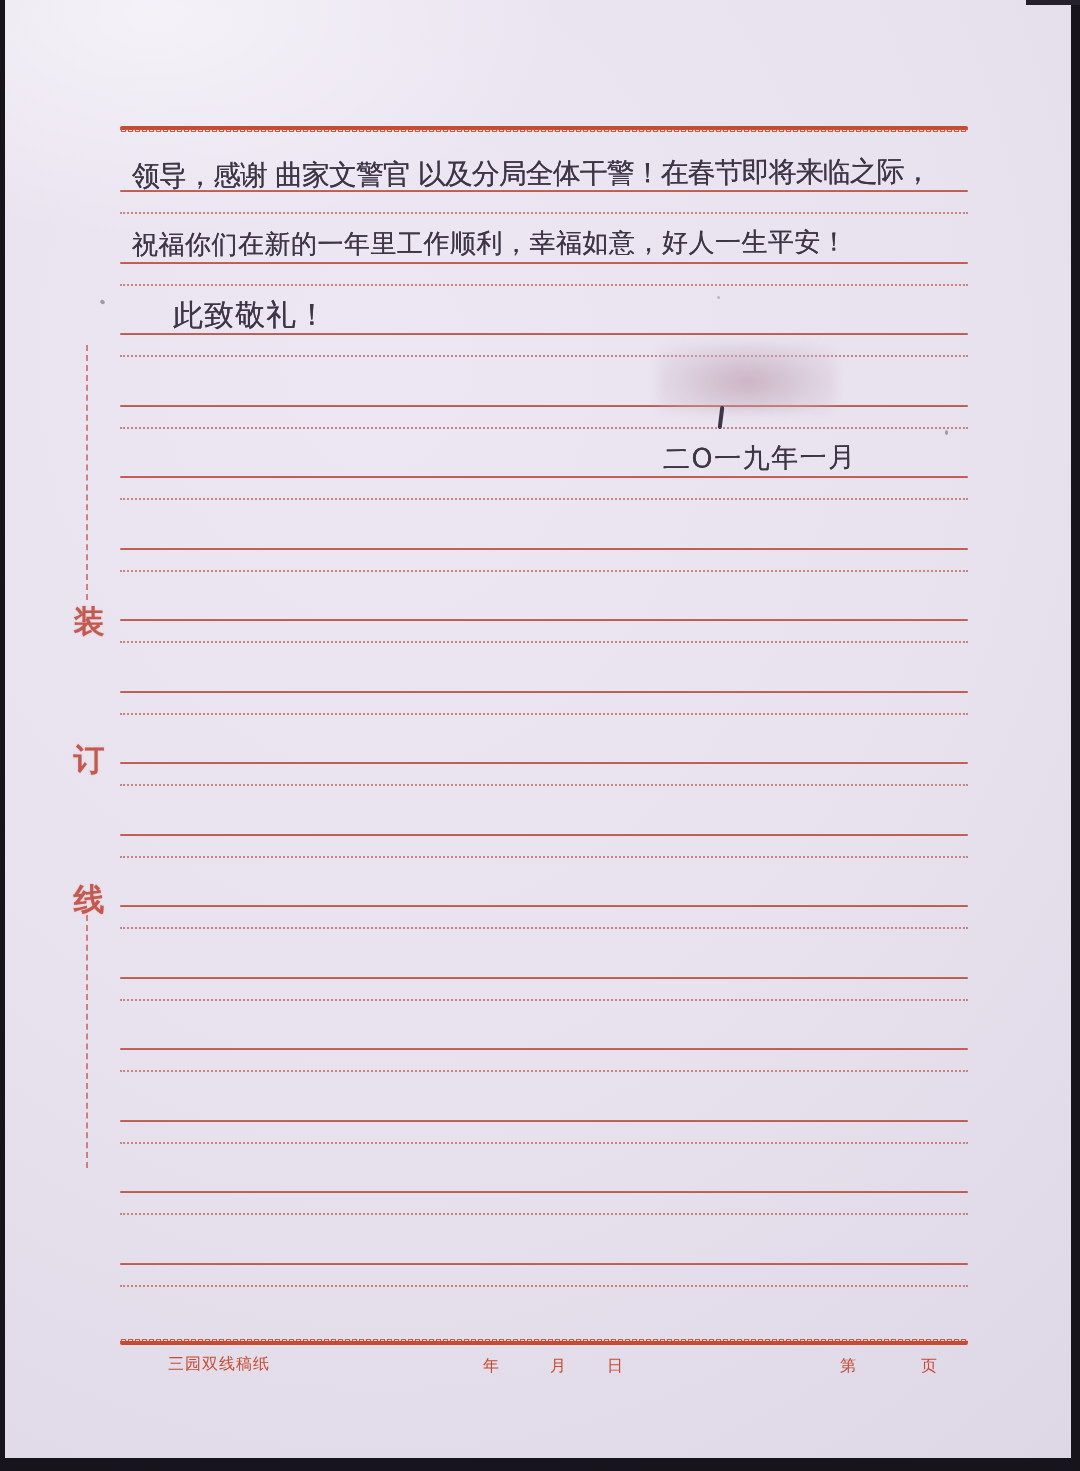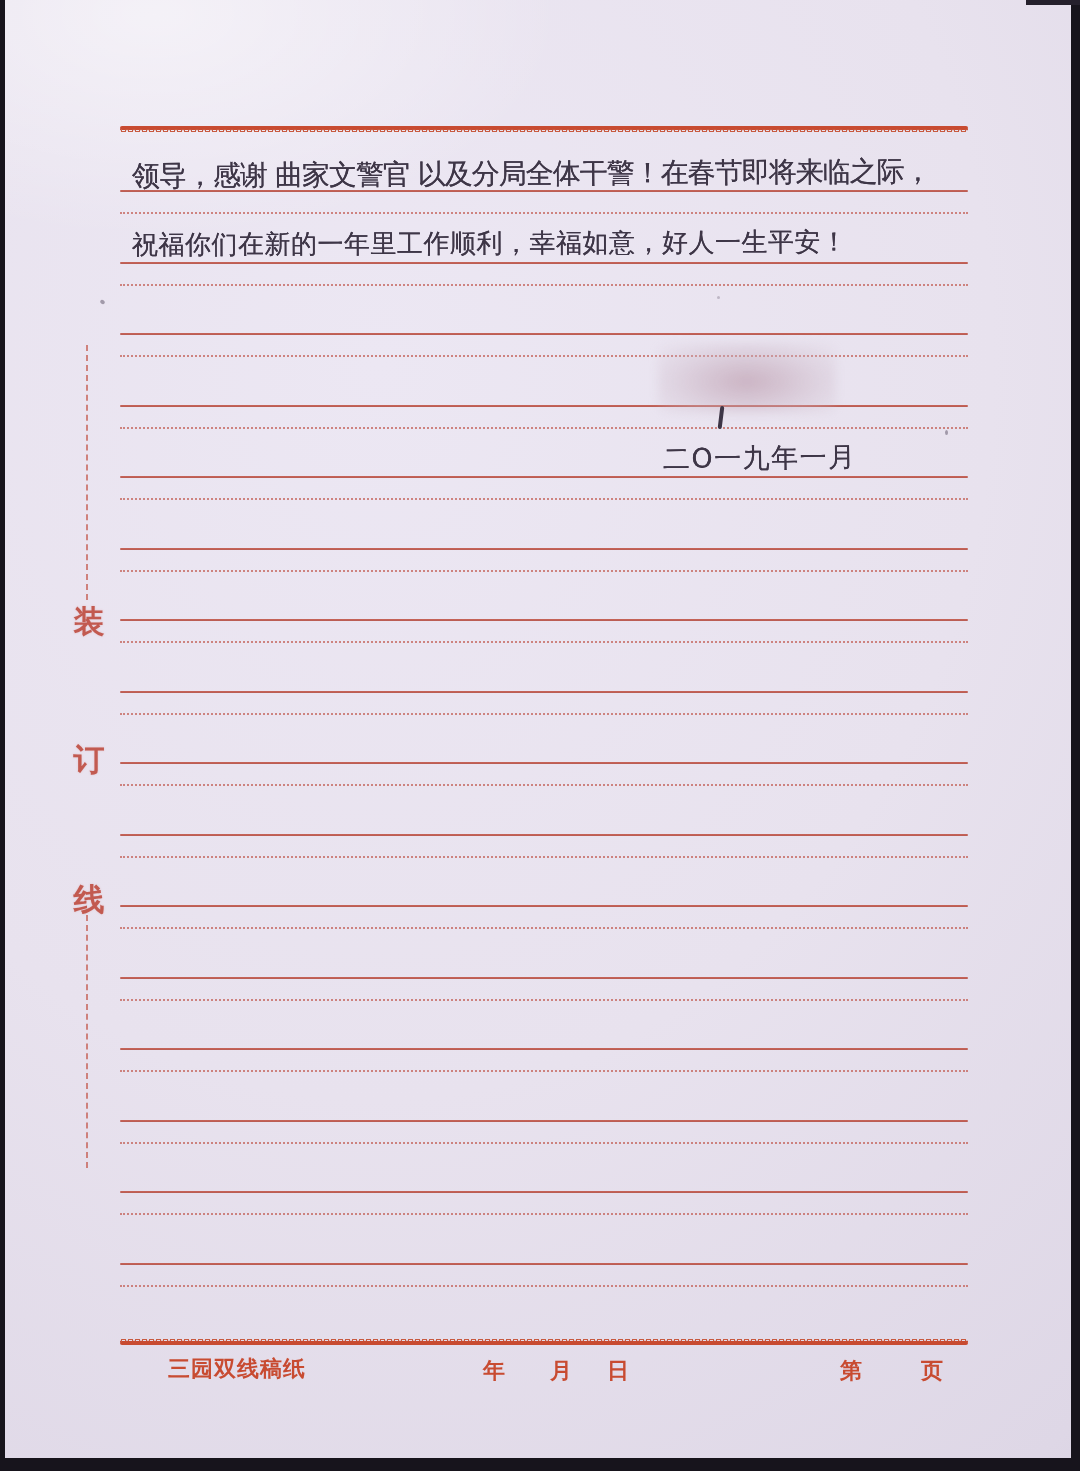--- a/index.html
+++ b/index.html
@@ -74,21 +74,21 @@
     background:#3e3647;border-radius:2px;transform:rotate(7deg);
   }
   .speck{position:absolute;background:rgba(90,80,100,.5);border-radius:50%;}
   .speck-a{left:95px;top:300px;width:5px;height:4px;transform:rotate(40deg);}
   .speck-b{left:940px;top:430px;width:3px;height:5px;}
   .speck-c{left:712px;top:296px;width:3px;height:3px;opacity:.6;}
 
   
   .footer-text{
     position:absolute;color:#c84b31;
-    font-family:"Liberation Serif", serif;font-weight:bold;font-size:22px;
+    font-family:"Liberation Serif", serif;font-weight:normal;font-size:16px;
   }
   .f-brand{left:163px;top:1354px;letter-spacing:1px;}
   .f-year{left:478px;top:1356px;}
   .f-month{left:545px;top:1356px;}
   .f-day{left:602px;top:1356px;}
   .f-di{left:835px;top:1356px;}
   .f-ye{left:916px;top:1356px;}
 </style>
 </head>
 <body>
@@ -137,20 +137,21 @@
       </div>
 
     <div class="bind-dash" style="top:345px;height:255px;"></div>
     <div class="bind-char" style="top:601px;">装</div>
     <div class="bind-char" style="top:739px;">订</div>
     <div class="bind-char" style="top:879px;">线</div>
     <div class="bind-dash" style="top:915px;height:253px;"></div>
 
     <div class="hw hw-line1">领导，感谢 曲家文警官 以及分局全体干警！在春节即将来临之际，</div>
     <div class="hw hw-line2">祝福你们在新的一年里工作顺利，幸福如意，好人一生平安！</div>
+    <div class="hw hw-line3">此致敬礼！</div>
 
     <div class="redaction"></div>
     <div class="pen-stroke"></div>
 
     <div class="hw hw-date">二O一九年一月</div>
 
     <div class="speck speck-a"></div>
     <div class="speck speck-b"></div>
     <div class="speck speck-c"></div>
 

